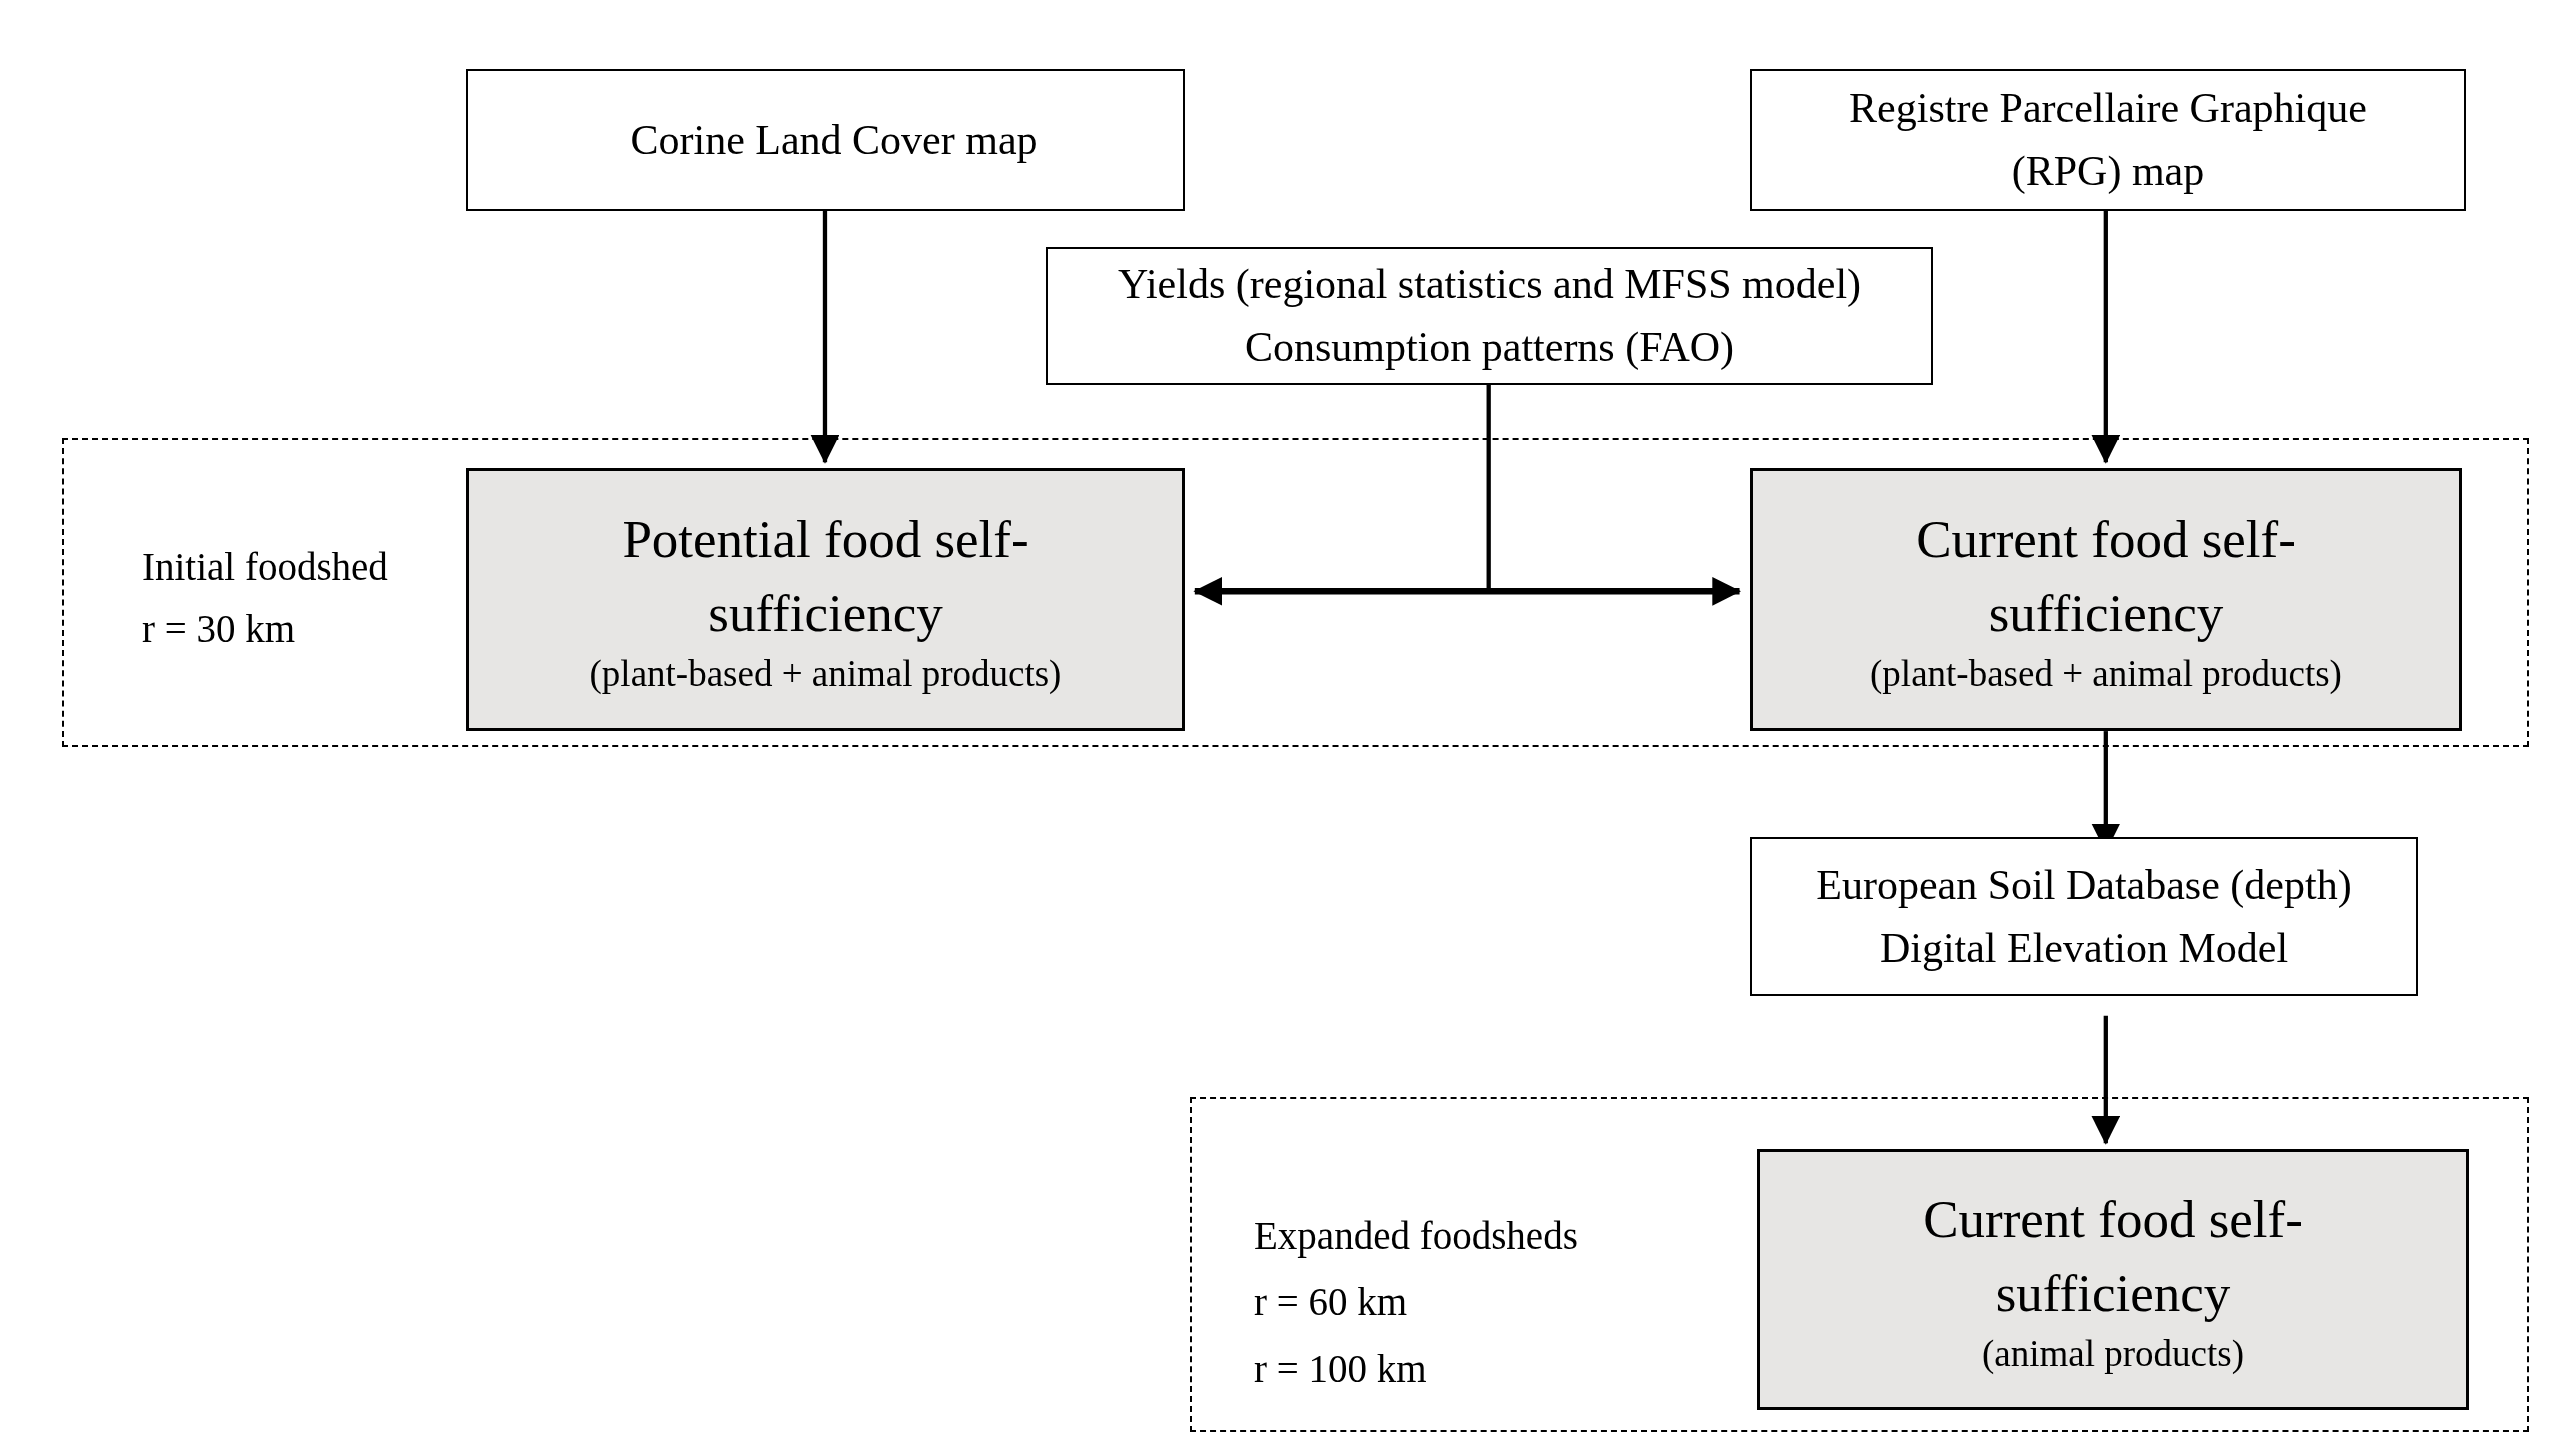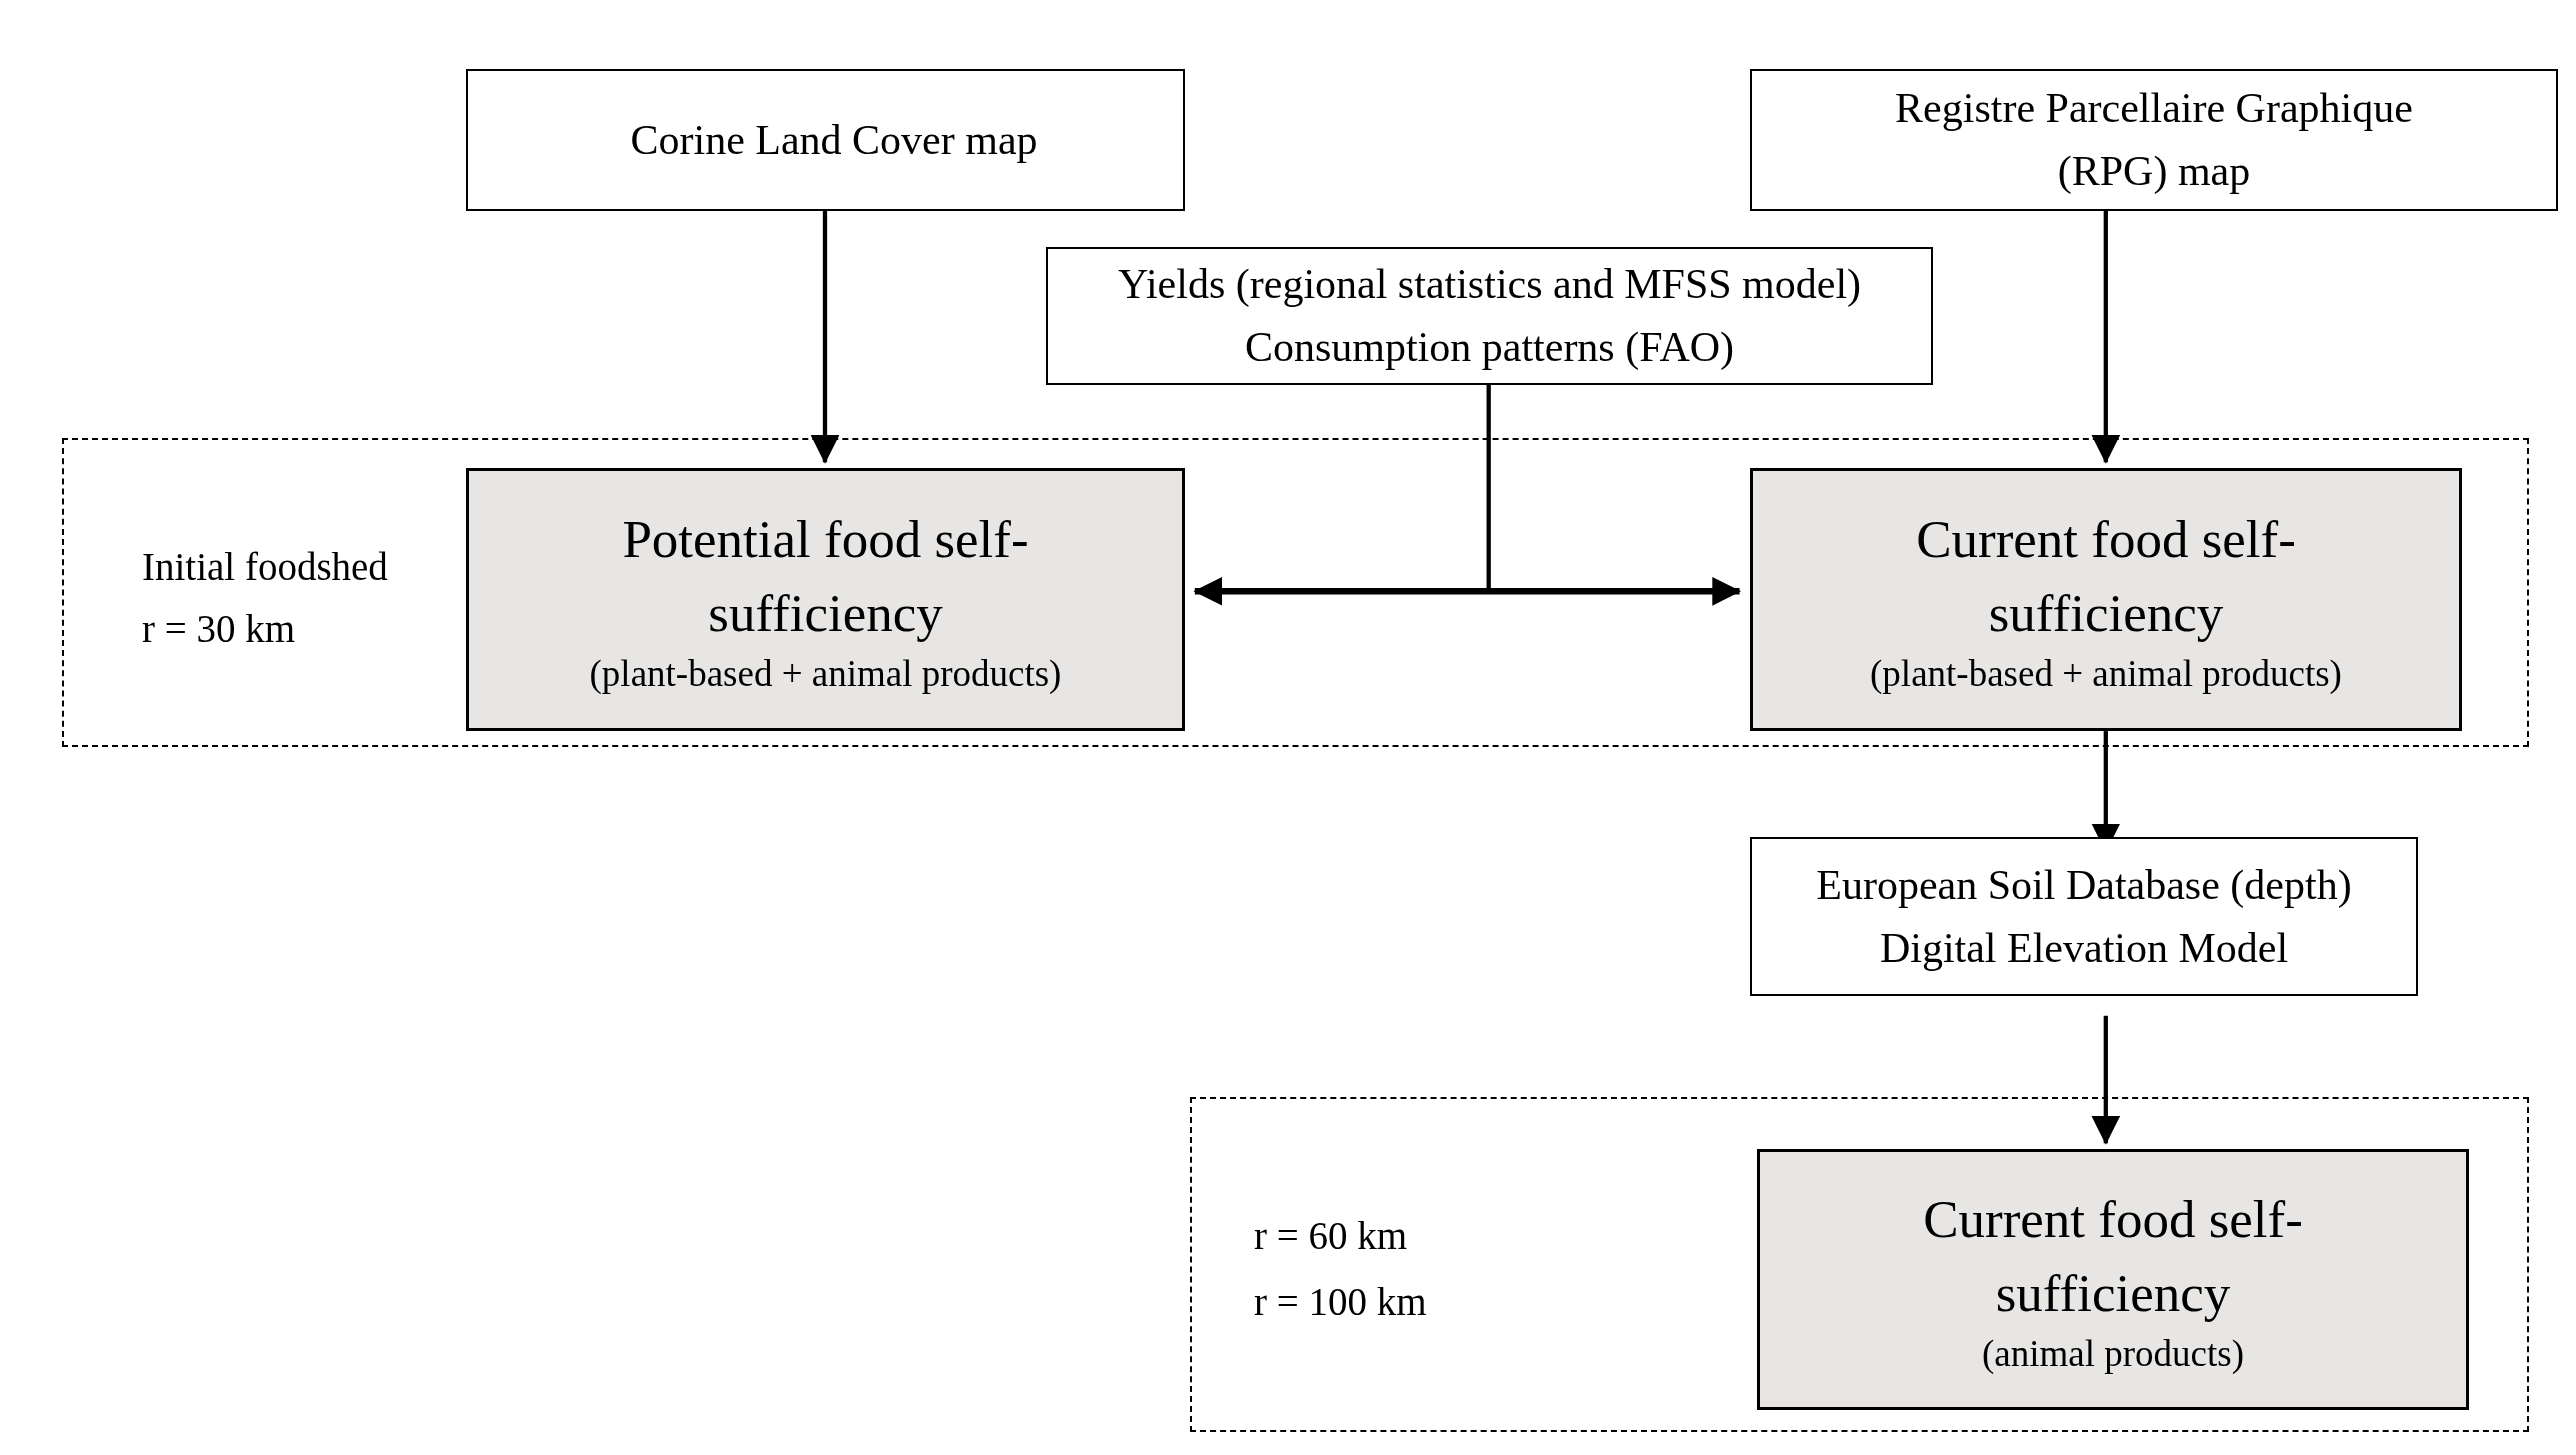--- a/index.html
+++ b/index.html
@@ -74,21 +74,21 @@
     <line x1="2077" y1="537" x2="2077" y2="825" stroke-width="6"></line>
     <line x1="1667" y1="825" x2="2427" y2="825" stroke-width="9" marker-start="url(#ah)" marker-end="url(#ah)"></line>
     <line x1="2938" y1="1020" x2="2938" y2="1187" stroke-width="6" marker-end="url(#ah)"></line>
     <line x1="2938" y1="1417" x2="2938" y2="1595" stroke-width="6" marker-end="url(#ah)"></line>
   </svg>
 
   <div class="box white" style="left:466px; top:69px; width:719px; height:142px;padding-left:17px;">
     <div>Corine Land Cover map</div>
   </div>
 
-  <div class="box white" style="left:1750px; top:69px; width:808px; height:142px;">
+  <div class="box white" style="left:1750px; top:69px; width:716px; height:142px;">
     <div>Registre Parcellaire Graphique</div>
     <div>(RPG) map</div>
   </div>
 
   <div class="box white" style="left:1046px; top:247px; width:887px; height:138px;">
     <div>Yields (regional statistics and MFSS model)</div>
     <div>Consumption patterns (FAO)</div>
   </div>
 
   <div class="box white" style="left:1750px; top:837px; width:668px; height:159px;">
@@ -119,18 +119,19 @@
     </div>
     <div class="caption">(animal products)</div>
   </div>
 
   <div class="side-label" style="left:110px; top:536px;margin-left:32px;">
     <div>Initial foodshed</div>
     <div>r = 30 km</div>
   </div>
 
   <div class="side-label wide" style="left:1254px; top:1203px;">
+    <div>Expanded foodsheds</div>
     <div>r = 60 km</div>
     <div>r = 100 km</div>
   </div>
 
 </div>
 
 
 </body></html>

